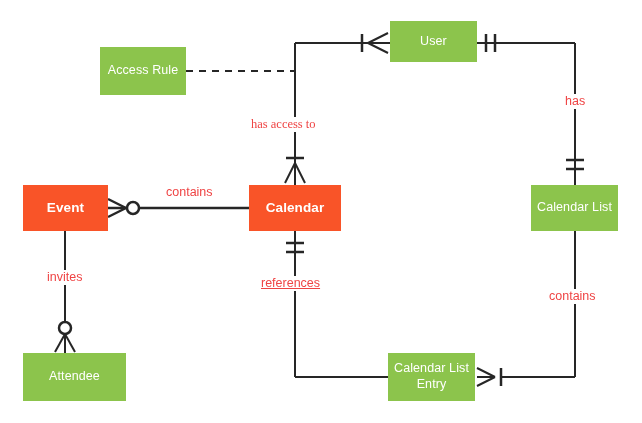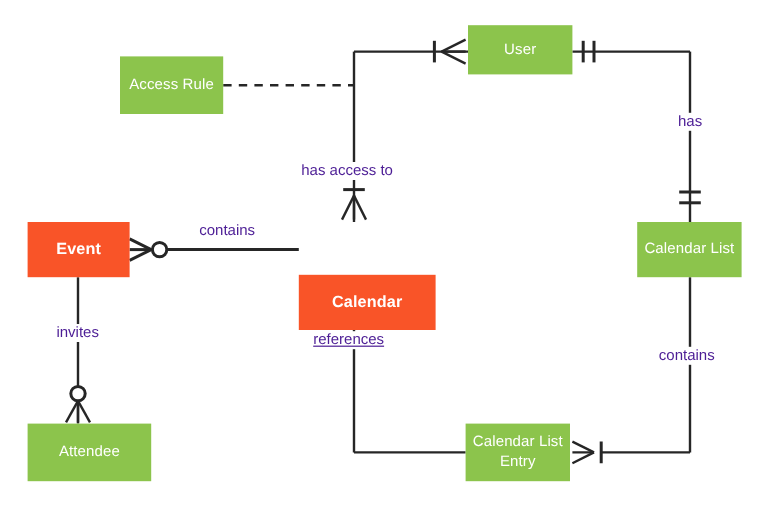--- a/index.html
+++ b/index.html
@@ -38,21 +38,21 @@
     box-sizing: border-box;
     padding: 2px 4px;
     z-index: 5;
   }
   .entity-box.emphasis {
     font-weight: bold;
     font-size: 13.5px;
   }
   .edge-label {
     position: absolute;
-    color: #4c1d95;
+    color: #ef4444;
     font-size: 12.5px;
     line-height: 1.2;
     white-space: nowrap;
     background: #ffffff;
     padding: 0 3px;
     z-index: 6;
   }
 </style>
 </head>
 <body>
@@ -152,38 +152,38 @@
   </div>
 
   <div class="entity-box" style="left:100px; top:47px; width:86px; height:48px; background:#8CC44C;">
     <span>Access Rule</span>
   </div>
 
   <div class="entity-box emphasis" style="left:23px; top:185px; width:85px; height:46px; background:#F95428;">
     <span>Event</span>
   </div>
 
-  <div class="entity-box emphasis" style="left:249px; top:185px; width:114px; height:46px; background:#F95428;margin-top:44px;">
+  <div class="entity-box emphasis" style="left:249px; top:185px; width:92px; height:46px; background:#F95428;">
     <span>Calendar</span>
   </div>
 
   <div class="entity-box" style="left:531px; top:185px; width:87px; height:46px; background:#8CC44C;">
     <span>Calendar List</span>
   </div>
 
   <div class="entity-box" style="left:23px; top:353px; width:103px; height:48px; background:#8CC44C;">
     <span>Attendee</span>
   </div>
 
   <div class="entity-box" style="left:388px; top:353px; width:87px; height:48px; background:#8CC44C;">
     <span style="white-space:pre-line;">Calendar List
 Entry</span>
   </div>
 
-  <div class="edge-label" style="left:248px; top:135px;">has access to</div>
+  <div class="edge-label" style="left:248px; top:117px;font-family:Liberation Serif, serif;">has access to</div>
 
   <div class="edge-label" style="left:163px; top:185px;">contains</div>
 
   <div class="edge-label" style="left:44px; top:270px;">invites</div>
 
   <div class="edge-label" style="left:258px; top:276px;text-decoration:underline;">references</div>
 
   <div class="edge-label" style="left:562px; top:94px;">has</div>
 
   <div class="edge-label" style="left:546px; top:289px;">contains</div>

